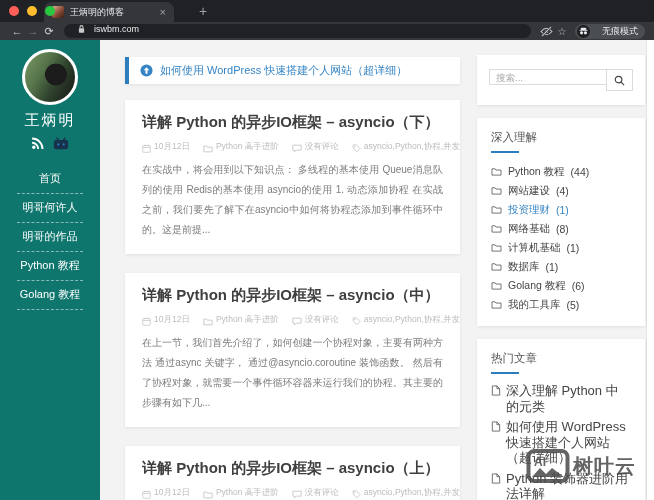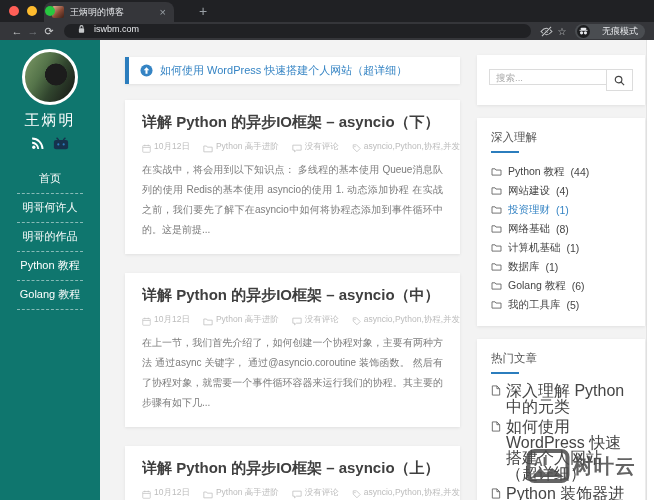--- a/index.html
+++ b/index.html
@@ -74,21 +74,21 @@
   .search-btn { width:27px; height:22px; border:1px solid #dcdcdc; background:#fff;
     display:flex; align-items:center; justify-content:center; cursor:pointer; }
   .widget-title { font-size:11.5px; color:#555; padding:12px 14px 0; }
   .title-underline { width:28px; height:2px; background:#2b7dbd; margin:6px 0 9px 14px; }
   .cat-list { list-style:none; padding:0 14px 12px; }
   .cat-list li { display:flex; align-items:center; gap:6px; height:19px; font-size:10.5px; color:#454545; }
   .cat-list li.active { color:#3584c4; }
   .cat-list svg { flex:0 0 auto; }
   .hot-list { list-style:none; padding:0 14px 10px; }
   .hot-list li { position:relative; padding-left:15px; margin-bottom:5px;
-    font-size:16px; color:#454545; line-height:15.5px; }
+    font-size:13px; color:#454545; line-height:15.5px; }
   .hot-list li svg { position:absolute; left:0; top:2px; }
 
   
   .watermark { position:absolute; left:526px; top:407px; display:flex; align-items:center;
     gap:3px; opacity:.85; z-index:9; }
   .wm-text { font-size:20px; font-weight:bold; color:#4a4a4a; letter-spacing:1px; }
 </style>
 </head>
 <body>
 

